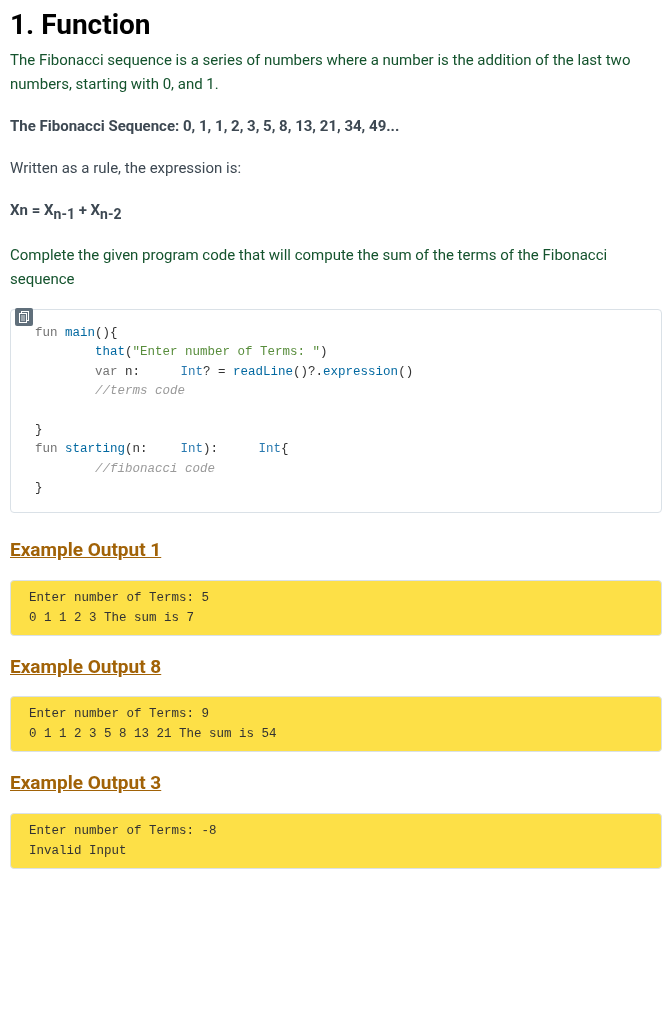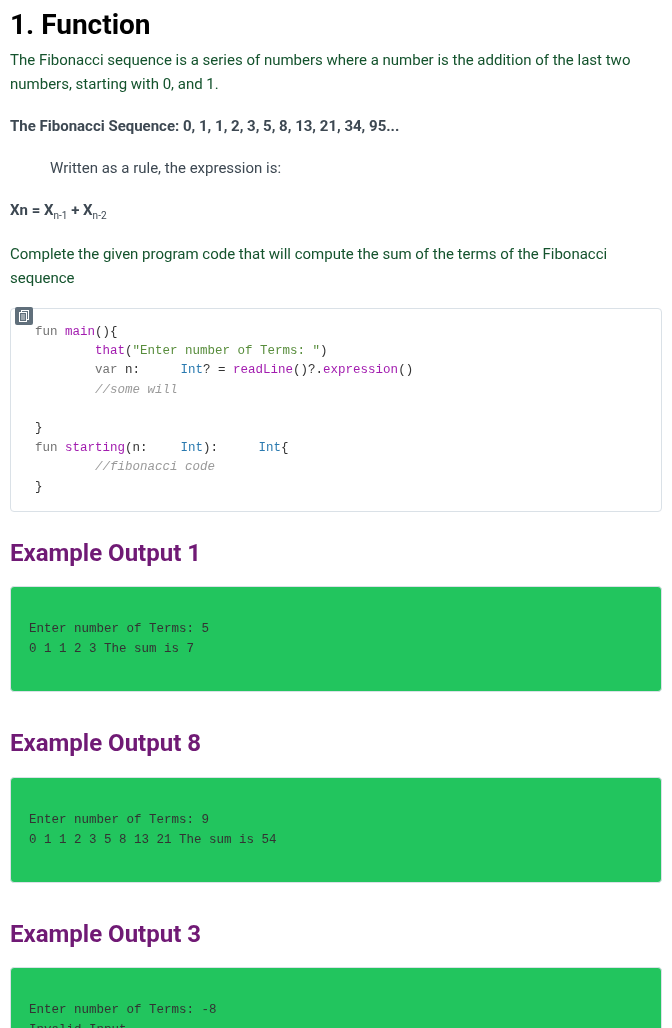--- a/index.html
+++ b/index.html
@@ -22,28 +22,27 @@
     p {
       margin: 0 0 18px 0;
       color: #14532d;
     }
     .bold-line {
       font-weight: 700;
       margin-bottom: 18px;
     }
     .rule-line {
       margin-bottom: 18px;
-      margin-left: 40px;
     }
     .formula {
       font-weight: 700;
       font-size: 15px;
       margin-bottom: 18px;
     }
-    .formula .sub { font-size: 10px; vertical-align: sub; font-weight: 400; }
+    .formula .sub { font-size: 14px; vertical-align: sub; font-weight: 700; }
     .code-block {
       border: 1px solid #dae1e7;
       border-radius: 4px;
       background: #fff;
       position: relative;
       padding: 0;
       margin: 8px 0 22px 0;
     }
     .code-block .copy-icon {
       position: absolute;
@@ -60,53 +59,54 @@
     .copy-icon svg { display: block; }
     .code-inner {
       padding: 14px 18px 14px 24px;
       font-family: "Consolas", "Monaco", "Courier New", monospace;
       font-size: 12.5px;
       line-height: 1.55;
       white-space: pre;
       color: #333;
     }
     .kw { color: #737373; }           
-    .fn { color: #a21caf; }           
+    .fn { color: #0369a1; }           
     .str { color: #588d3c; }          
     .type { color: #2a7ab0; margin-left: 33px; }         
     .comment { color: #9a9a9a; font-style: italic; }
     .plain { color: #333; }
 
     h3.example {
-      font-size: 24px;
+      font-size: 19px;
       font-weight: 700;
       margin: 10px 0 14px 0;
-      color: #701a75;
+      color: #a16207;
+      text-decoration: underline;
     }
     .output-block {
       border: 1px solid #dae1e7;
       border-radius: 4px;
-      background: #22c55e;
-      padding: 32px 18px;
+      background: #fde047;
+      padding: 7px 18px;
       font-family: "Consolas", "Monaco", "Courier New", monospace;
       font-size: 12.5px;
       line-height: 1.6;
       white-space: pre;
       color: #333;
-      margin-bottom: 32px;
+      margin-bottom: 16px;
     }
   </style>
 </head>
 <body>
 
 <h1>1. Function</h1>
 
 <p>The Fibonacci sequence is a series of numbers where a number is the addition of the last two numbers, starting with 0, and 1.</p>
 
-<div class="bold-line">The Fibonacci Sequence: 0, 1, 1, 2, 3, 5, 8, 13, 21, 34, 95...</div>
+<div class="bold-line">The Fibonacci Sequence: 0, 1, 1, 2, 3, 5, 8, 13, 21, 34, 49...</div>
 
 <div class="rule-line">Written as a rule, the expression is:</div>
 
 <div class="formula">
   <span>Xn</span><span> = </span><span>X</span><span class="sub">n-1</span><span> + </span><span>X</span><span class="sub">n-2</span>
 </div>
 
 <p>Complete the given program code that will compute the sum of the terms of the Fibonacci sequence</p>
 
 <div class="code-block">
@@ -115,21 +115,21 @@
       <rect x="2.5" y="0.5" width="7" height="9" fill="none" stroke="#fff" stroke-width="1"></rect>
       <rect x="0.5" y="2.5" width="7" height="9" fill="#606f7b" stroke="#fff" stroke-width="1"></rect>
       <line x1="2" y1="5" x2="6" y2="5" stroke="#fff" stroke-width="0.8"></line>
       <line x1="2" y1="7" x2="6" y2="7" stroke="#fff" stroke-width="0.8"></line>
       <line x1="2" y1="9" x2="6" y2="9" stroke="#fff" stroke-width="0.8"></line>
     </svg>
   </span>
   <div class="code-inner"><span class="kw">fun</span><span class="fn"> main</span><span class="plain">(){</span>
 <span>        </span><span class="fn">that</span><span class="plain">(</span><span class="str">"Enter number of Terms: "</span><span class="plain">)</span>
 <span>        </span><span class="kw">var</span><span class="plain"> n: </span><span class="type">Int</span><span class="plain">? = </span><span class="fn">readLine</span><span class="plain">()?.</span><span class="fn">expression</span><span class="plain">()</span>
-<span>        </span><span class="comment">//some will</span>
+<span>        </span><span class="comment">//terms code</span>
 <span></span>
 <span class="plain">}</span>
 <span class="kw">fun</span><span class="fn"> starting</span><span class="plain">(n:</span><span class="type">Int</span><span class="plain">): </span><span class="type">Int</span><span class="plain">{</span>
 <span>        </span><span class="comment">//fibonacci code</span>
 <span class="plain">}</span></div>
 </div>
 
 <h3 class="example">Example Output 1</h3>
 <div class="output-block">Enter number of Terms: 5
 0 1 1 2 3 The sum is 7</div>

